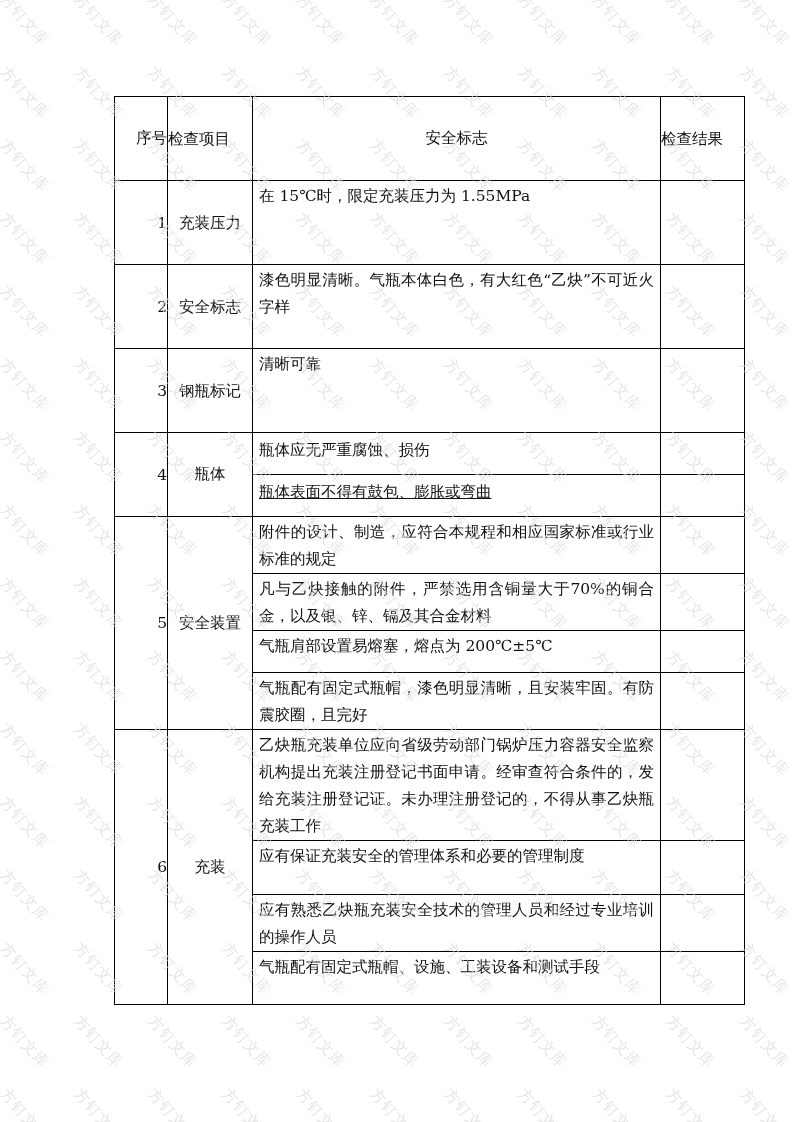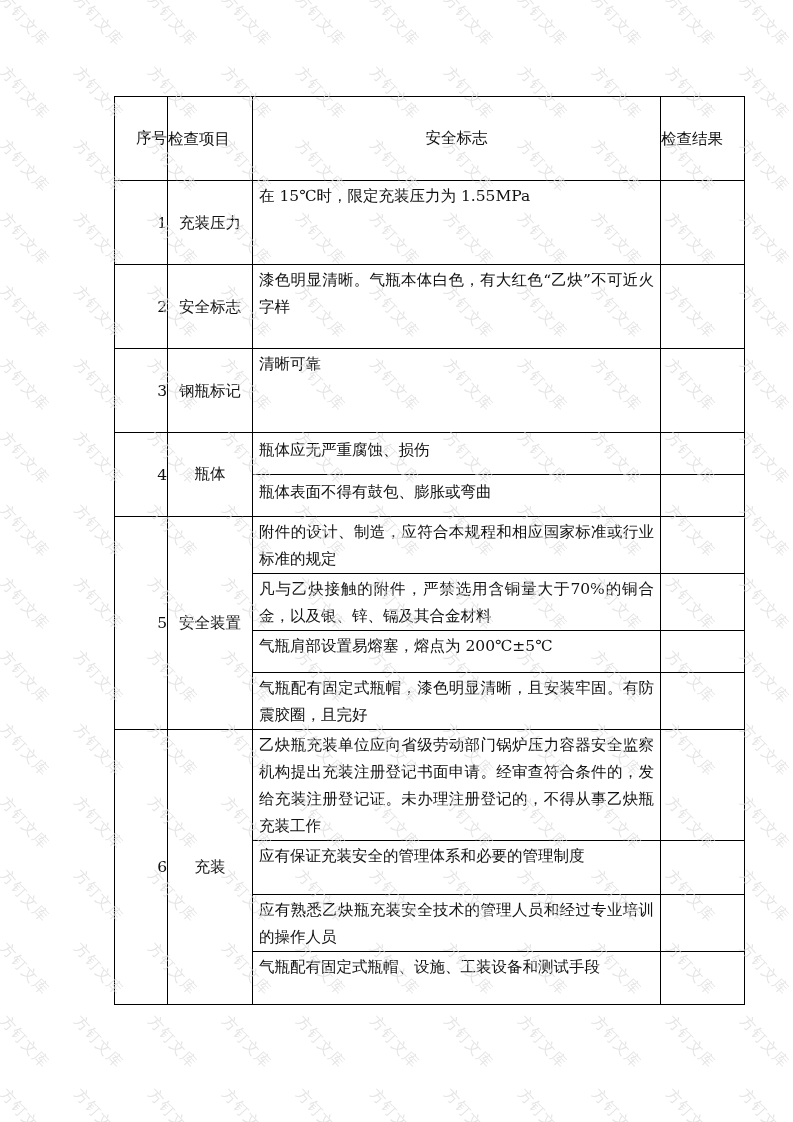--- a/index.html
+++ b/index.html
@@ -289,21 +289,21 @@
       <td class="c4"></td>
     </tr>
 
     <tr style="height:42px;">
       <td class="c1 seq" rowspan="2">4</td>
       <td class="c2" rowspan="2">瓶体</td>
       <td class="c3 content" style="padding-top:4px !important;">瓶体应无严重腐蚀、损伤</td>
       <td class="c4"></td>
     </tr>
     <tr style="height:42px;">
-      <td class="c3 content" style="padding-top:4px !important;">瓶体表面不得有鼓包、膨胀或弯曲</td>
+      <td class="c3 content" style="padding-top:4px !important;text-decoration:underline;">瓶体表面不得有鼓包、膨胀或弯曲</td>
       <td class="c4"></td>
     </tr>
 
     <tr style="height:54px;">
       <td class="c1 seq" rowspan="4">5</td>
       <td class="c2" rowspan="4">
           <div class="item-wrap">安全装置</div>
         </td>
       <td class="c3 content">附件的设计、制造，应符合本规程和相应国家标准或行业标准的规定</td>
       <td class="c4"></td>

